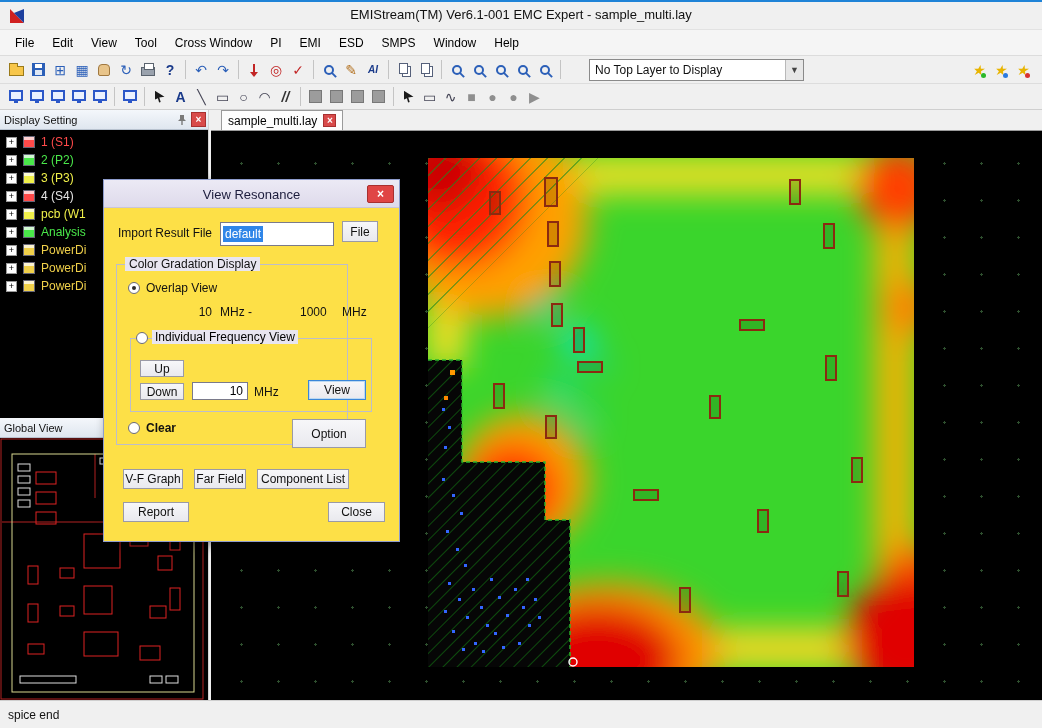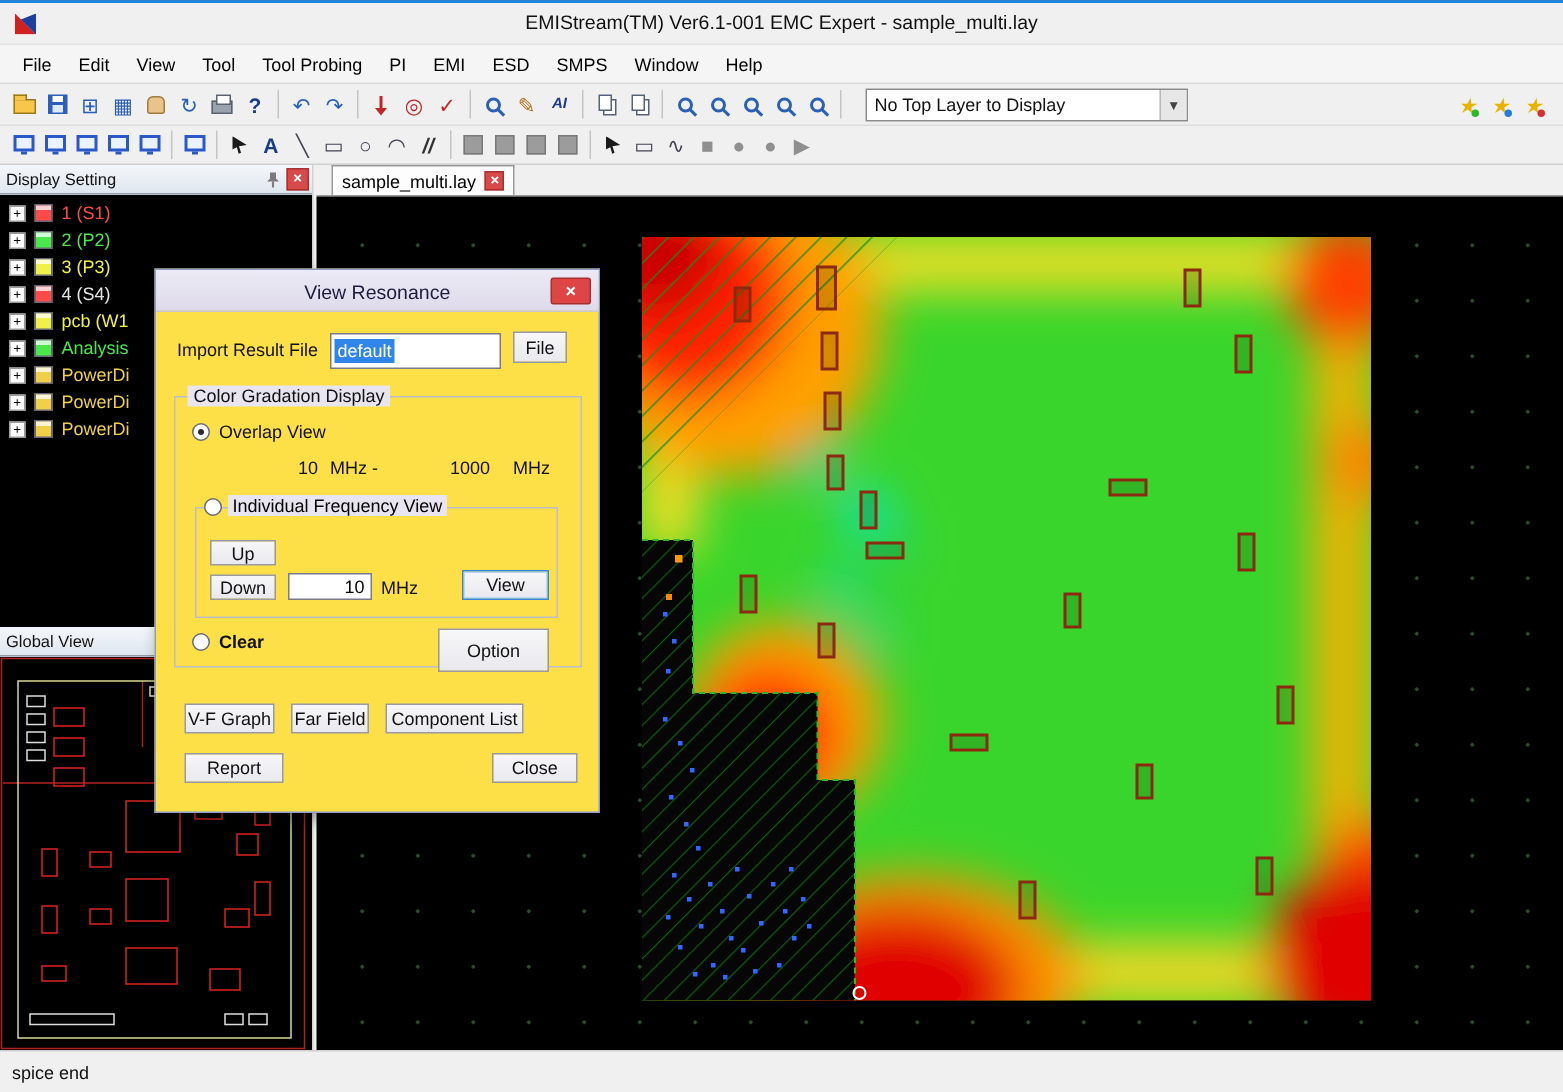--- a/index.html
+++ b/index.html
@@ -42,21 +42,21 @@
   .g-mag::after { content:""; position:absolute; width:6px; height:2px; background:#2b5fb8; transform:rotate(45deg); right:-5px; bottom:-3px; }
   .g-copy { width:9px; height:11px; border:1px solid #55607a; background:#fff; box-shadow:3px 3px 0 -1px #fff, 3px 3px 0 0 #55607a; margin:-2px 0 0 -2px; }
   .g-ai { font-size:10px; font-weight:bold; color:#1a3a8a; }
   .g-star { font-size:14px; color:#e8b400; position:relative; }
   .g-star i { position:absolute; right:-2px; bottom:0; width:5px; height:5px; border-radius:50%; }
   .g-mon { width:14px; height:11px; border:2px solid #2b57c8; background:#eaf1ff; position:relative; margin-top:-3px; }
   .g-mon::after { content:""; position:absolute; left:3px; bottom:-4px; width:4px; height:2px; background:#2b57c8; }
   .g-ptr { width:10px; height:12px; background:#1a1a1a; clip-path:polygon(0 0,100% 52%,48% 58%,62% 95%,46% 100%,34% 64%,0 78%); }
   .g-sq { width:13px; height:13px; background:#9c9c9c; border:1px solid #787878; }
 
-  .combo { width:215px; height:22px; background:#fff; border:1px solid #8a8a8a; margin-left:12px; display:flex; align-items:center; position:relative; flex:0 0 auto; }
+  .combo { width:215px; height:22px; background:#fff; border:1px solid #8a8a8a; margin-left:24px; display:flex; align-items:center; position:relative; flex:0 0 auto; }
   .combo-text { font-size:12px; padding-left:5px; color:#111; flex:1; }
   .combo-arrow { width:18px; height:20px; background:#e7e7e7; border-left:1px solid #b9b9b9; display:flex; align-items:center; justify-content:center; font-size:9px; color:#444; }
   .wands { margin-left:auto; display:flex; margin-right:4px; }
 
   
   .content { position:absolute; left:0; top:110px; width:1042px; height:590px; display:flex; }
   .sidebar { width:208px; height:590px; background:#000; flex:0 0 auto; }
   .panel-hdr { height:20px; background:linear-gradient(#f4f7fb,#dfe6ef); border-bottom:1px solid #b8c2cf; display:flex; align-items:center; font-size:11px; color:#111; padding:0 4px; position:relative; }
   .hdr-tools { position:absolute; right:2px; top:2px; display:flex; gap:2px; }
   .mini-btn { width:15px; height:15px; display:flex; align-items:center; justify-content:center; font-size:10px; }
@@ -109,21 +109,21 @@
   <div class="titlebar">
     <div class="appicon"></div>
     <div class="title-text">EMIStream(TM) Ver6.1-001 EMC Expert - sample_multi.lay</div>
   </div>
 
   <div class="menubar">
     <span class="menu-item">File</span>
     <span class="menu-item">Edit</span>
     <span class="menu-item">View</span>
     <span class="menu-item">Tool</span>
-    <span class="menu-item">Tool Probing</span>
+    <span class="menu-item">Cross Window</span>
     <span class="menu-item">PI</span>
     <span class="menu-item">EMI</span>
     <span class="menu-item">ESD</span>
     <span class="menu-item">SMPS</span>
     <span class="menu-item">Window</span>
     <span class="menu-item">Help</span>
   </div>
 
   <div class="tb tb1">
     <span class="ic">
@@ -483,21 +483,21 @@
       <span class="dlg-title-text">View Resonance</span>
       <span class="dlg-close">×</span>
     </div>
 
     <span class="dlg-label" style="left:14px; top:46px;">Import Result File</span>
     <div class="textbox" style="left:116px; top:42px; width:114px; height:24px;">
       <span class="tsel">default</span>
     </div>
     <div class="btn" style="left:238px; top:41px; width:36px; height:21px;">File</div>
 
-    <div class="groupbox" style="left:12px; top:84px; width:272px; height:181px;text-decoration:underline;">
+    <div class="groupbox" style="left:12px; top:84px; width:232px; height:181px;text-decoration:underline;">
       <span class="legend">Color Gradation Display</span>
     </div>
 
     <span class="radio sel" style="left:24px; top:102px;"></span>
     <span class="dlg-label" style="left:42px; top:101px;">Overlap View</span>
 
     <span class="dlg-label" style="left:88px; top:125px; width:20px; text-align:right;">10</span>
     <span class="dlg-label" style="left:116px; top:125px;">MHz -</span>
     <span class="dlg-label" style="left:196px; top:125px;">1000</span>
     <span class="dlg-label" style="left:238px; top:125px;">MHz</span>

